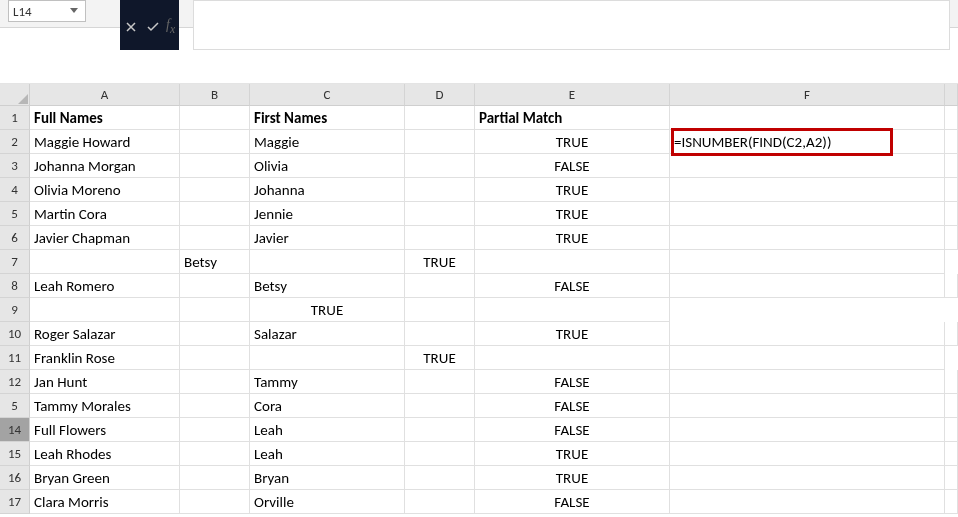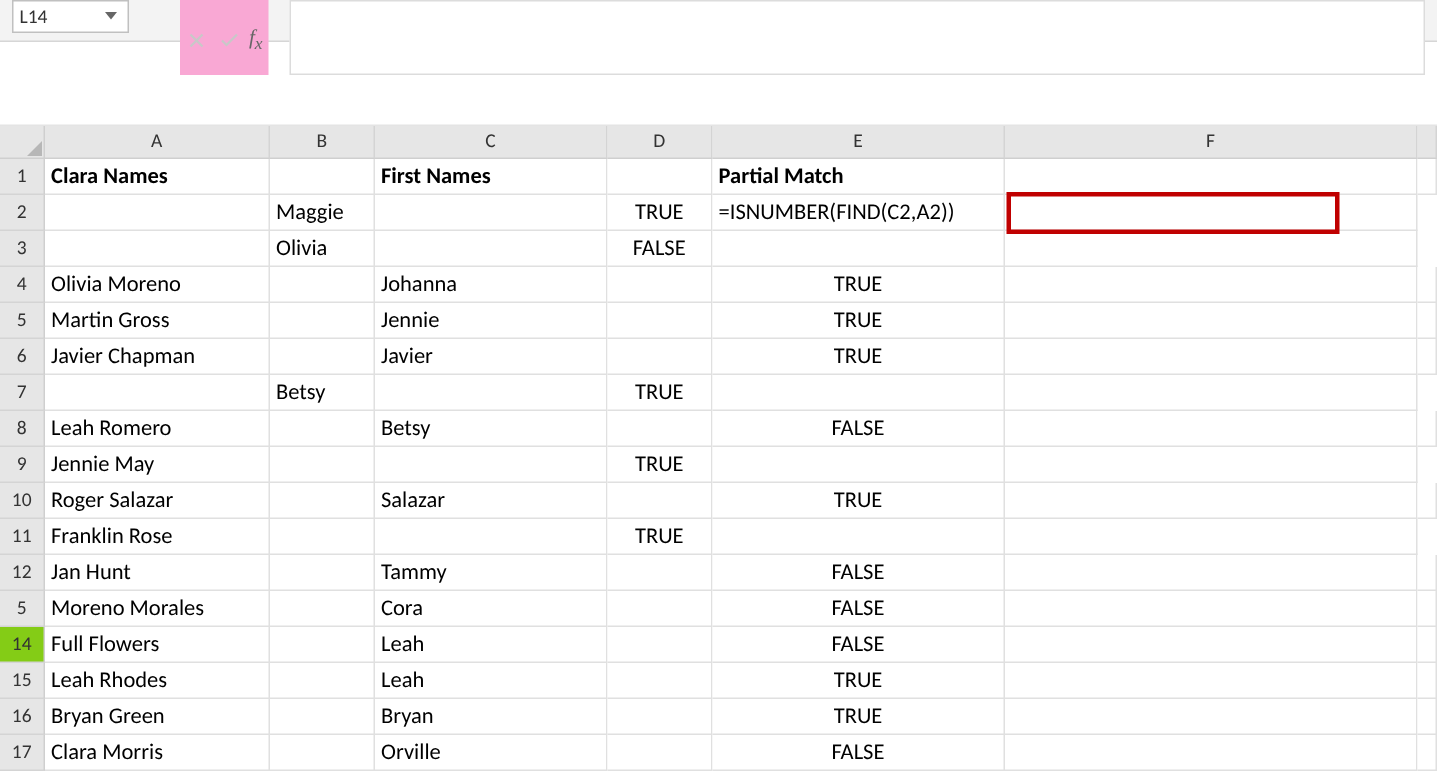--- a/index.html
+++ b/index.html
@@ -17,21 +17,21 @@
   
   .below-fx { height: 56px; background: #ffffff; border-bottom: 1px solid #e4e4e4; display:flex; }
   
   .sheet { display: grid; position: relative; }
   .colwidths { display: grid; grid-template-columns: 30px 150px 70px 155px 70px 195px 275px 13px; }
   
   .hdr-cell { background: #e6e6e6; border-right: 1px solid #d4d4d4; border-bottom: 1px solid #cfcfcf; height: 22px; display:flex; align-items:center; justify-content:center; font-size:13px; color:#333; cursor:pointer; }
   .corner { background: #e6e6e6; border-right:1px solid #cfcfcf; border-bottom:1px solid #cfcfcf; position:relative; cursor:pointer; }
   .corner svg { position:absolute; right:1px; bottom:1px; }
   .rowhdr { background:#e6e6e6; border-right:1px solid #cfcfcf; border-bottom:1px solid #d4d4d4; display:flex; align-items:center; justify-content:center; font-size:13px; color:#333; height:24px; cursor:pointer;}
-  .rowhdr.sel { background:#84cc16; }
+  .rowhdr.sel { background:#a3a3a3; }
   
   .cell { border-right:1px solid #e0e0e0; border-bottom:1px solid #e0e0e0; height:24px; display:flex; align-items:center; padding:0 4px; background:#fff; color:#000; font-size:15px; overflow:visible; white-space:nowrap; cursor:cell; position:relative;}
   .cell.bold { font-weight:700; }
   .cell.center { justify-content:center; }
   
   .callout-box { position:absolute; border:3px solid #c00000; pointer-events:none; }
   
 </style>
 </head>
 <body>
@@ -39,21 +39,21 @@
 <div class="fx-bar">
   <div class="name-box">
     <span class="name-box-text">L14</span>
     <span class="name-box-dd">
       <svg width="8" height="6" viewBox="0 0 8 6">
           <path d="M0 0 L8 0 L4 5 Z" fill="#666"></path>
         </svg>
     </span>
   </div>
   <div style="width:6px"></div>
-  <div style="display:flex; align-items:center; background:#f9a8d4; height:50px; align-self:flex-start; padding-top:3px;">
+  <div style="display:flex; align-items:center; background:#0f172a; height:50px; align-self:flex-start; padding-top:3px;">
     <div class="fx-btn disabled">
       <svg width="10" height="10" viewBox="0 0 10 10">
           <path d="M1 1 L9 9 M9 1 L1 9" stroke="#c8c8c8" stroke-width="1.5" fill="none"></path>
         </svg>
     </div>
     <div class="fx-btn disabled">
       <svg width="12" height="10" viewBox="0 0 12 10">
           <path d="M1 5 L4 8 L11 1" stroke="#c8c8c8" stroke-width="1.5" fill="none"></path>
         </svg>
     </div>
@@ -80,59 +80,61 @@
     <div class="hdr-cell">C</div>
     <div class="hdr-cell">D</div>
     <div class="hdr-cell">E</div>
     <div class="hdr-cell">F</div>
     <div class="hdr-cell"></div>
   </div>
 
   <div id="rows-container">
       <div class="colwidths">
         <div class="rowhdr">1</div>
-        <div class="cell bold">Clara Names</div>
+        <div class="cell bold">Full Names</div>
         <div class="cell"></div>
         <div class="cell bold">First Names</div>
         <div class="cell"></div>
         <div class="cell bold">Partial Match</div>
         <div class="cell"></div>
         <div class="cell"></div>
       </div>
       <div class="colwidths">
         <div class="rowhdr">2</div>
+        <div class="cell">Maggie Howard</div>
         <div class="cell"></div>
         <div class="cell">Maggie</div>
         <div class="cell"></div>
         <div class="cell center">TRUE</div>
         <div class="cell">=ISNUMBER(FIND(C2,A2))</div>
         <div class="cell"></div>
       </div>
       <div class="colwidths">
         <div class="rowhdr">3</div>
+        <div class="cell">Johanna Morgan</div>
         <div class="cell"></div>
         <div class="cell">Olivia</div>
         <div class="cell"></div>
         <div class="cell center">FALSE</div>
         <div class="cell"></div>
         <div class="cell"></div>
       </div>
       <div class="colwidths">
         <div class="rowhdr">4</div>
         <div class="cell">Olivia Moreno</div>
         <div class="cell"></div>
         <div class="cell">Johanna</div>
         <div class="cell"></div>
         <div class="cell center">TRUE</div>
         <div class="cell"></div>
         <div class="cell"></div>
       </div>
       <div class="colwidths">
         <div class="rowhdr">5</div>
-        <div class="cell">Martin Gross</div>
+        <div class="cell">Martin Cora</div>
         <div class="cell"></div>
         <div class="cell">Jennie</div>
         <div class="cell"></div>
         <div class="cell center">TRUE</div>
         <div class="cell"></div>
         <div class="cell"></div>
       </div>
       <div class="colwidths">
         <div class="rowhdr">6</div>
         <div class="cell">Javier Chapman</div>
@@ -157,21 +159,20 @@
         <div class="cell">Leah Romero</div>
         <div class="cell"></div>
         <div class="cell">Betsy</div>
         <div class="cell"></div>
         <div class="cell center">FALSE</div>
         <div class="cell"></div>
         <div class="cell"></div>
       </div>
       <div class="colwidths">
         <div class="rowhdr">9</div>
-        <div class="cell">Jennie May</div>
         <div class="cell"></div>
         <div class="cell"></div>
         <div class="cell center">TRUE</div>
         <div class="cell"></div>
         <div class="cell"></div>
       </div>
       <div class="colwidths">
         <div class="rowhdr">10</div>
         <div class="cell">Roger Salazar</div>
         <div class="cell"></div>
@@ -195,21 +196,21 @@
         <div class="cell">Jan Hunt</div>
         <div class="cell"></div>
         <div class="cell">Tammy</div>
         <div class="cell"></div>
         <div class="cell center">FALSE</div>
         <div class="cell"></div>
         <div class="cell"></div>
       </div>
       <div class="colwidths">
         <div class="rowhdr">5</div>
-        <div class="cell">Moreno Morales</div>
+        <div class="cell">Tammy Morales</div>
         <div class="cell"></div>
         <div class="cell">Cora</div>
         <div class="cell"></div>
         <div class="cell center">FALSE</div>
         <div class="cell"></div>
         <div class="cell"></div>
       </div>
       <div class="colwidths">
         <div class="rowhdr sel">14</div>
         <div class="cell">Full Flowers</div>

